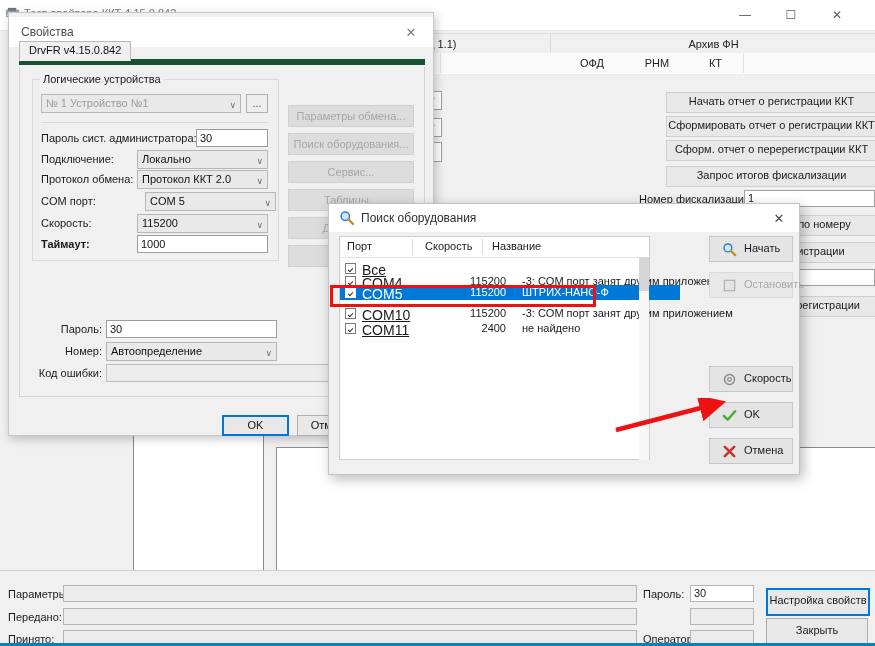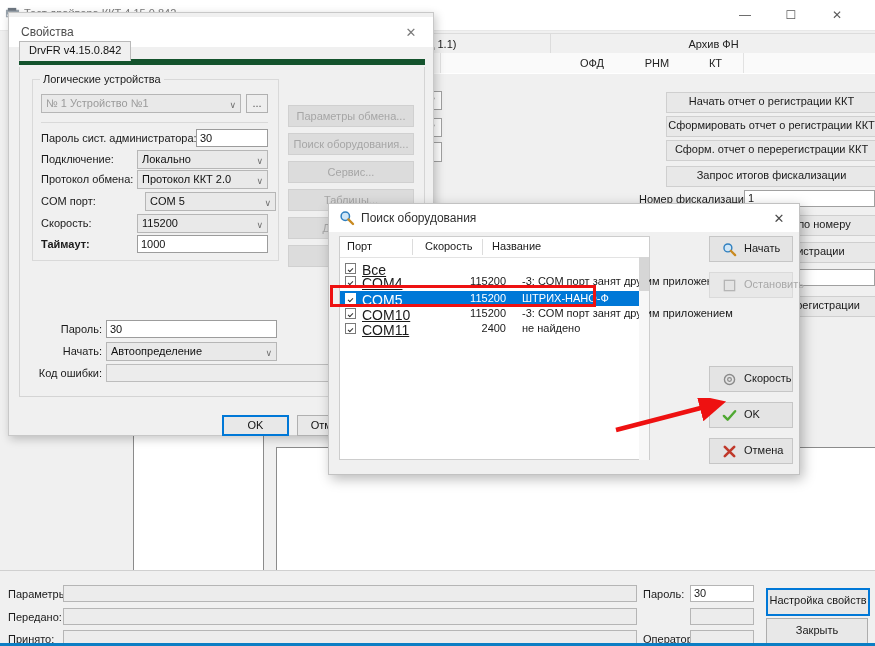--- a/index.html
+++ b/index.html
@@ -264,21 +264,21 @@
         <span class="carr">∨</span>
       </div>
 
       <div class="p-lbl" style="left:8px;top:158px;width:95px;text-align:left;font-weight:bold;">Таймаут:</div>
       <div class="p-input" style="left:104px;top:155px;width:131px;">1000</div>
     </div>
 
     <div class="p-lbl" style="left:12px;top:256px;width:70px;">Пароль:</div>
     <div class="p-input" style="left:86px;top:253px;width:171px;">30</div>
 
-    <div class="p-lbl" style="left:12px;top:278px;width:70px;">Начать:</div>
+    <div class="p-lbl" style="left:12px;top:278px;width:70px;">Номер:</div>
     <div class="p-combo" style="left:86px;top:275px;width:171px;">
       <span>Автоопределение</span>
       <span class="carr">∨</span>
     </div>
 
     <div class="p-lbl" style="left:4px;top:300px;width:78px;">Код ошибки:</div>
     <div class="p-input dis" style="left:86px;top:297px;width:300px;"></div>
 
     <div class="p-btn" style="left:268px;top:38px;width:126px;">Параметры обмена...</div>
     <div class="p-btn" style="left:268px;top:66px;width:126px;">Поиск оборудования...</div>
@@ -319,21 +319,21 @@
       <span class="c-name"></span>
     </div>
 
     <div class="lrow" style="top:37px;">
       <span class="cb"></span>
       <span class="c-port">COM4</span>
       <span class="c-speed">115200</span>
       <span class="c-name">-3: COM порт занят другим приложением</span>
     </div>
 
-    <div class="lrow sel" style="top:54px;">
+    <div class="lrow sel" style="top:48px;padding-left:31px;">
       <span class="cb"></span>
       <span class="c-port">COM5</span>
       <span class="c-speed">115200</span>
       <span class="c-name">ШТРИХ-НАНО-Ф</span>
     </div>
 
     <div class="lrow" style="top:69px;">
       <span class="cb"></span>
       <span class="c-port">COM10</span>
       <span class="c-speed">115200</span>

